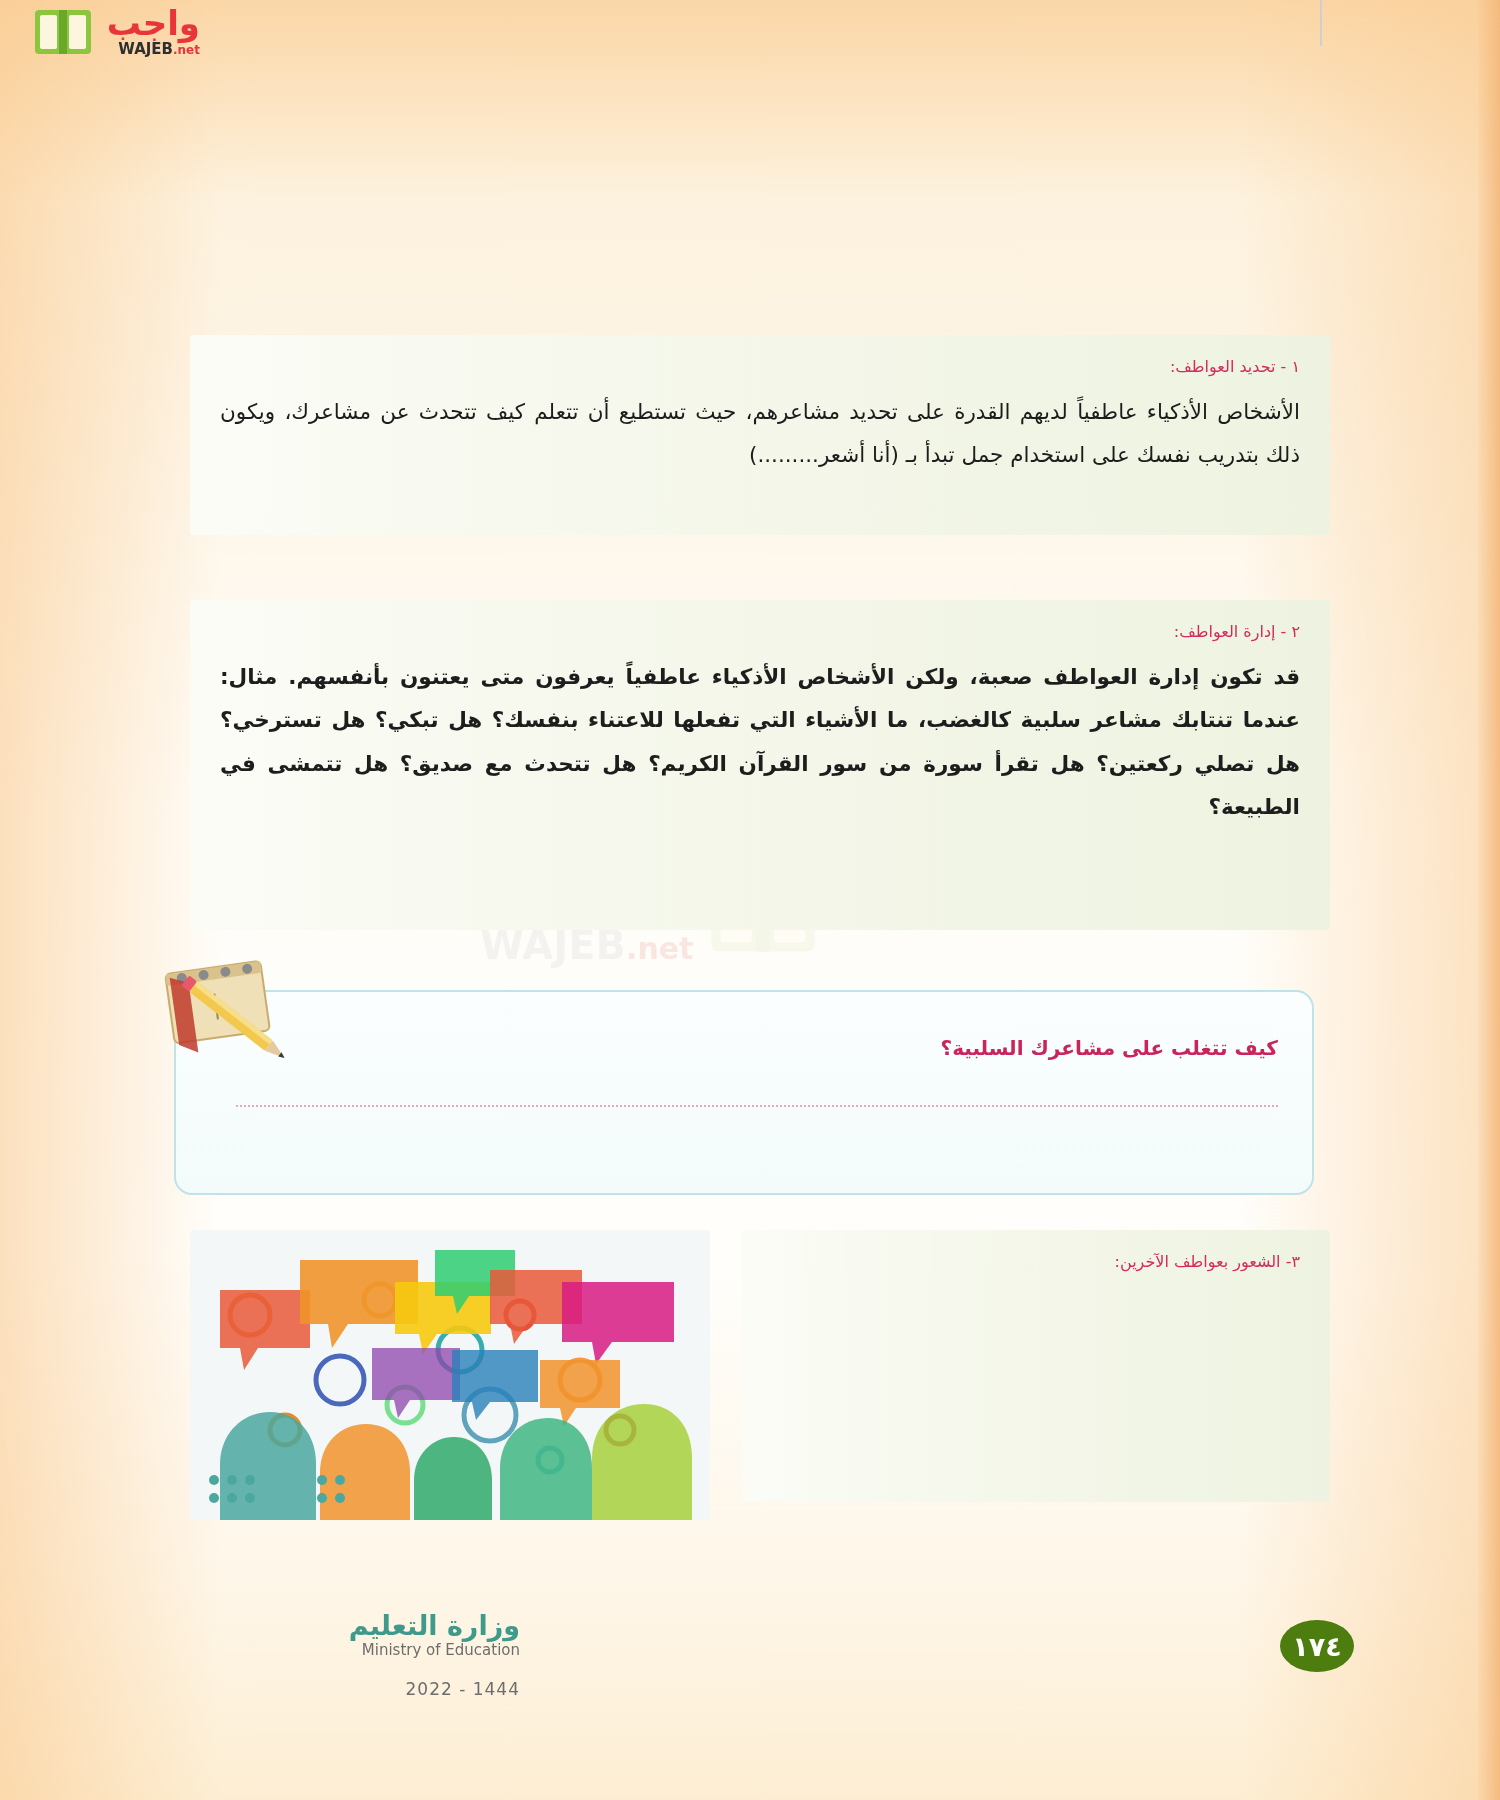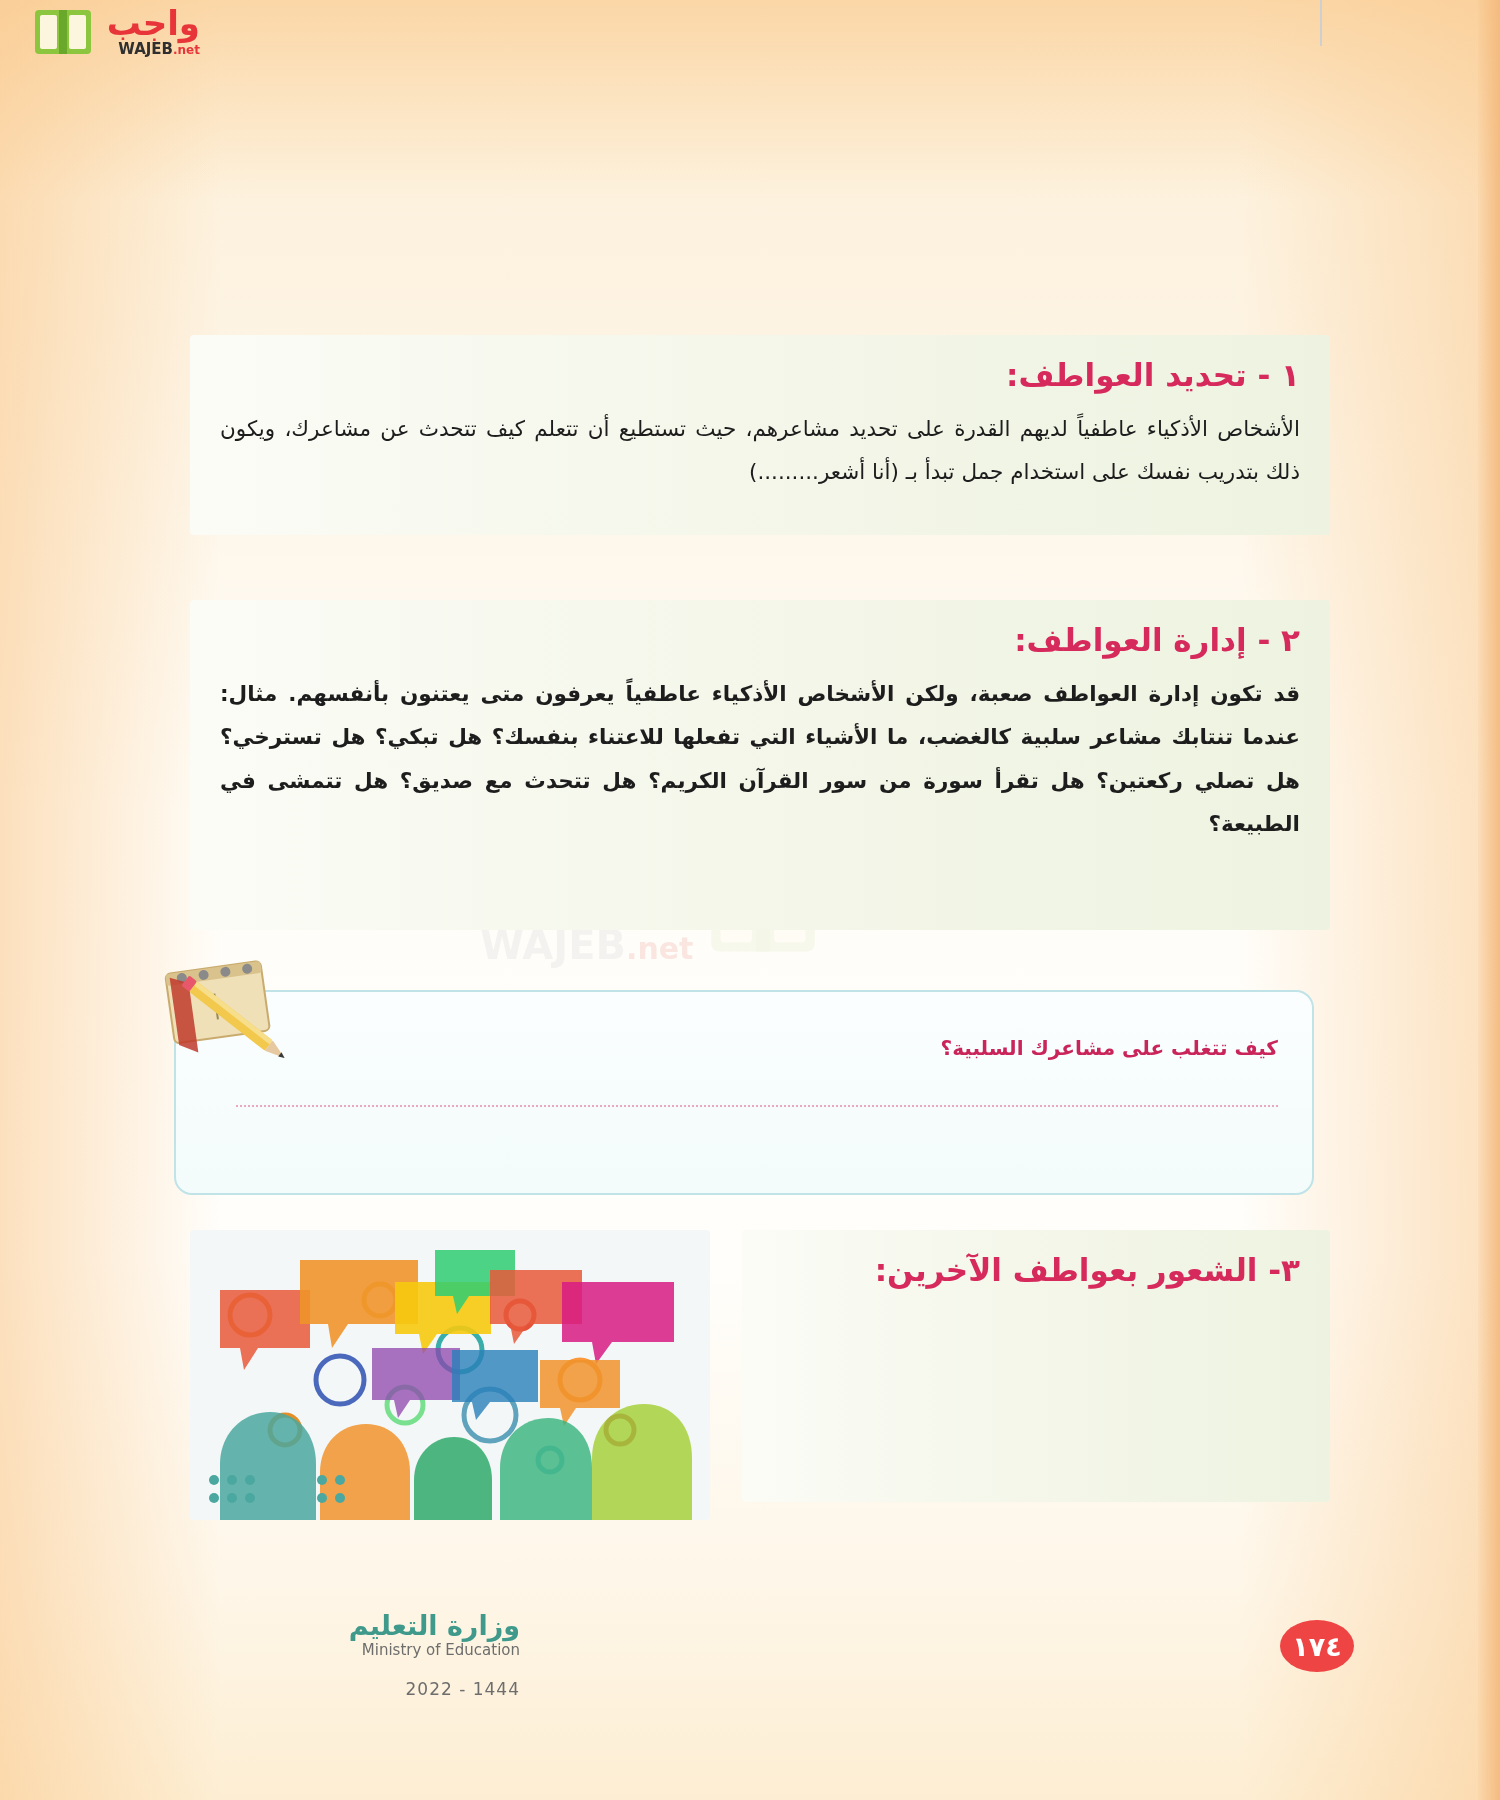--- a/index.html
+++ b/index.html
@@ -105,21 +105,21 @@
     letter-spacing: 0px;
   }
 
   
   .sec-card {
     position: absolute;
     background: linear-gradient(to left, #eef3e1 0%, #f3f6e8 45%, #fbfcf6 100%);
     border-radius: 4px;
   }
   .sec-head {
-    font-size: 31px; font-weight: bold; color: #d6295c;
+    font-size: 16px; font-weight: normal; color: #d6295c;
   }
   .sec-body {
     font-size: 21.5px; color: #1d1d1d; line-height: 2.02;
     text-align: justify; text-align-last: right;
     direction: rtl;
   }
 
   
   #sec1 { right: 0; top: 335px; width: 1140px; height: 200px; padding: 22px 30px 0 30px; }
   #sec1 .sec-head { margin-bottom: 14px; }
@@ -170,21 +170,21 @@
   .moe {
     position: absolute; left: 0; top: 1610px; width: 330px;
   }
   .moe-ar { font-size: 27px; color: #3f9a8c; font-weight: bold; letter-spacing: 2px; direction: rtl;}
   .moe-en { font-size: 15px; color: #6d6d6d; }
   .moe-yr { font-size: 17px; color: #6d6d6d; margin-top: 20px; letter-spacing: 1px; }
 
   .page-num {
     position: absolute; left: 1090px; top: 1620px;
     width: 74px; height: 52px; border-radius: 50%;
-    background: #ef4444;
+    background: #4d7c0f;
     color: #fff; font-size: 27px; font-weight: bold;
     display: flex; align-items: center; justify-content: center;
   }
 </style>
 </head>
 <body>
 
 <div class="bg-tint-top"></div>
 <div class="bg-tint-left"></div>
 <div class="bg-tint-right"></div>

